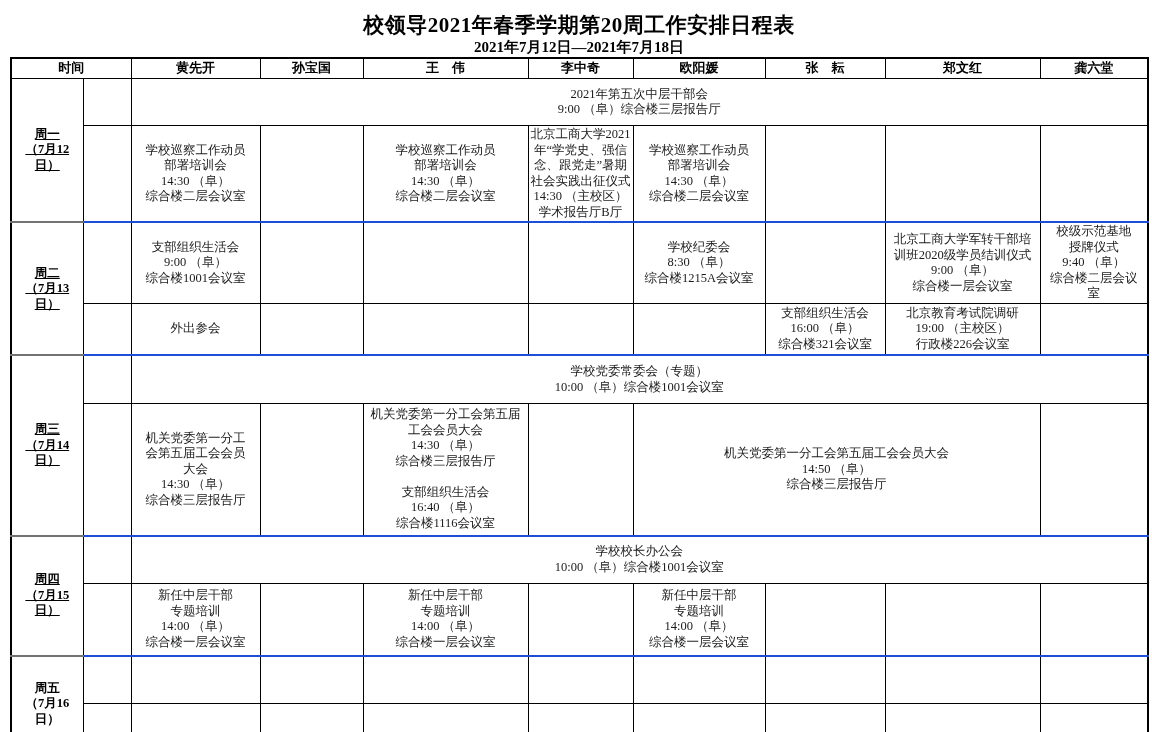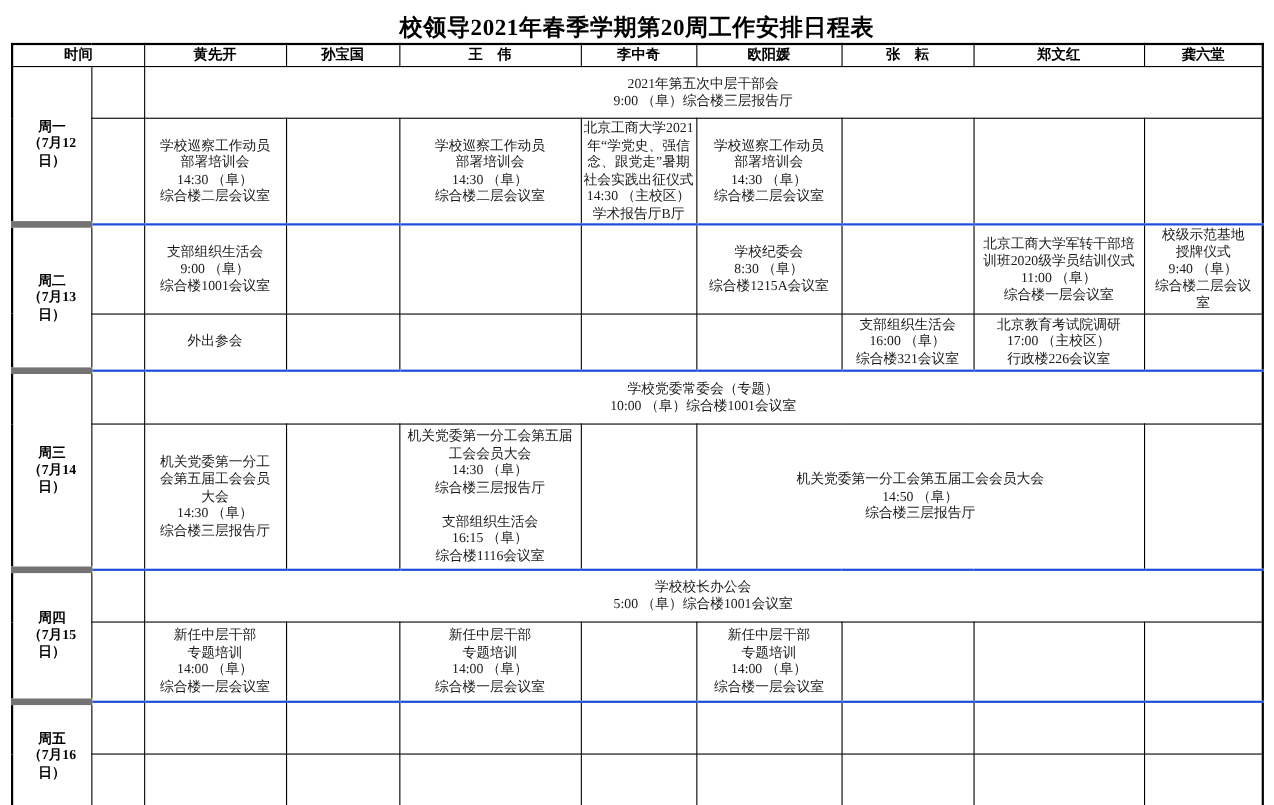--- a/index.html
+++ b/index.html
@@ -40,27 +40,28 @@
   tr.rh-tue-am{height:80px}
   tr.rh-tue-pm{height:52px}
   tr.rh-wed-am{height:43px}
   tr.rh-wed-pm{height:132px}
   tr.rh-thu-am{height:41px}
   tr.rh-thu-pm{height:72px}
   tr.rh-fri-am{height:40px}
   tr.rh-fri-pm{height:40px}
   
   tr.day-end td{border-bottom:2px solid #1d4ed8;}
-  td.day-end-cell{border-bottom:6px solid #737373;}
+  td.day-end-cell{border-bottom:2px solid #737373;text-decoration:underline;}
 </style>
 </head>
 <body>
 
 <div class="page">
   <div class="title">校领导2021年春季学期第20周工作安排日程表</div>
+  <div class="subtitle">2021年7月12日—2021年7月18日</div>
 
   <table class="sched">
     <colgroup>
       <col style="width:72px">
         <col style="width:48px">
       <col style="width:129px">
         <col style="width:103px">
         <col style="width:165px">
       <col style="width:105px">
         <col style="width:132px">
@@ -124,40 +125,40 @@
 综合楼1001会议室</td>
       <td></td>
       <td></td>
       <td></td>
       <td>学校纪委会
 8:30 （阜）
 综合楼1215A会议室</td>
       <td></td>
       <td>北京工商大学军转干部培
 训班2020级学员结训仪式
-11:00 （阜）
+9:00 （阜）
 综合楼一层会议室</td>
       <td>校级示范基地
 授牌仪式
 9:40 （阜）
 综合楼二层会议
 室</td>
     </tr>
     <tr class="rh-tue-pm day-end">
       <td class="period-cell">下午</td>
       <td>外出参会</td>
       <td></td>
       <td></td>
       <td></td>
       <td></td>
       <td>支部组织生活会
 16:00 （阜）
 综合楼321会议室</td>
       <td>北京教育考试院调研
-17:00 （主校区）
+19:00 （主校区）
 行政楼226会议室</td>
       <td></td>
     </tr>
 
     <tr class="rh-wed-am">
       <td rowspan="2" class="day-cell day-end-cell">周三
 （7月14日）</td>
       <td class="period-cell">上午</td>
       <td colspan="8">学校党委常委会（专题）
 10:00 （阜）综合楼1001会议室</td>
@@ -169,35 +170,35 @@
 大会
 14:30 （阜）
 综合楼三层报告厅</td>
       <td></td>
       <td>机关党委第一分工会第五届
 工会会员大会
 14:30 （阜）
 综合楼三层报告厅
 
 支部组织生活会
-16:15 （阜）
+16:40 （阜）
 综合楼1116会议室</td>
       <td></td>
       <td colspan="3">机关党委第一分工会第五届工会会员大会
 14:50 （阜）
 综合楼三层报告厅</td>
       <td></td>
     </tr>
 
     <tr class="rh-thu-am">
       <td rowspan="2" class="day-cell day-end-cell">周四
 （7月15日）</td>
       <td class="period-cell">上午</td>
       <td colspan="8">学校校长办公会
-5:00 （阜）综合楼1001会议室</td>
+10:00 （阜）综合楼1001会议室</td>
     </tr>
     <tr class="rh-thu-pm day-end">
       <td class="period-cell">下午</td>
       <td>新任中层干部
 专题培训
 14:00 （阜）
 综合楼一层会议室</td>
       <td></td>
       <td>新任中层干部
 专题培训

